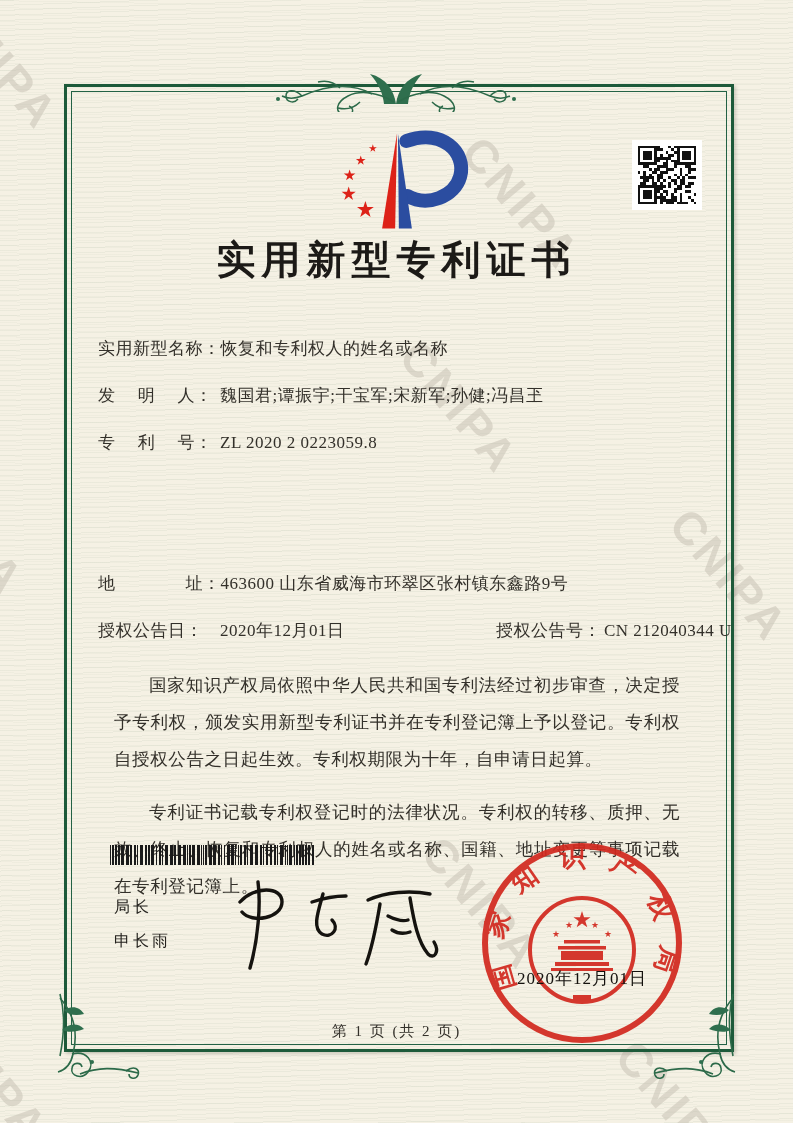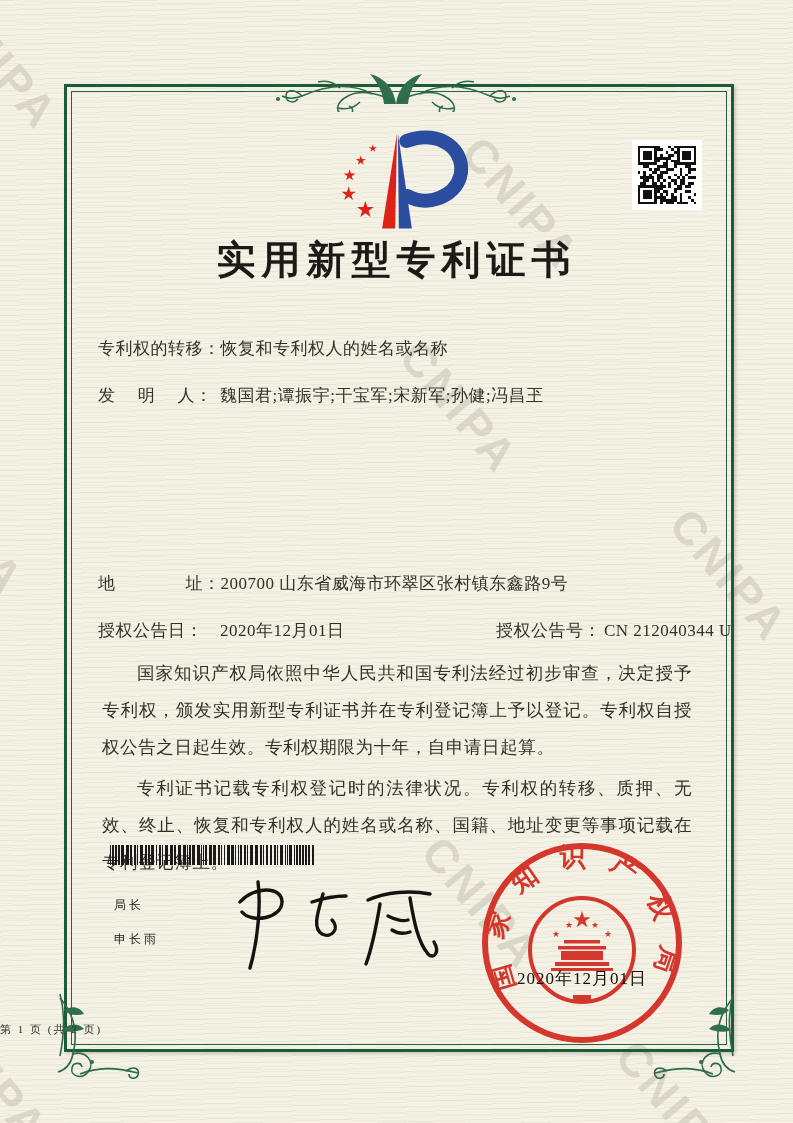--- a/index.html
+++ b/index.html
@@ -21,26 +21,26 @@
   .border-inner{position:absolute;inset:4px;border:1px solid #236245;}
   .cert-no{position:absolute;left:98px;top:133px;font-size:17px;letter-spacing:3px;color:#33302a;z-index:4;}
   .title{position:absolute;left:0;top:233px;width:100%;text-align:center;
       font-size:39px;font-weight:700;letter-spacing:6px;color:#1c1a17;z-index:4;}
   .frow{position:absolute;left:98px;font-size:17px;color:#33302a;z-index:4;white-space:nowrap;}
   .flabel{display:inline-block;min-width:122px;letter-spacing:.5px;}
   .fvalue{letter-spacing:.5px;}
   .grant2{position:absolute;left:398px;top:0;}
   .paras{position:absolute;left:98px;top:651px;width:598px;z-index:4;
       font-size:17.5px;line-height:37px;text-align:justify;color:#33302a;letter-spacing:.6px;}
-  .paras p{margin:4px;text-indent:2em;}
+  .paras p{margin:16px;text-indent:2em;}
   .officer{position:absolute;left:114px;z-index:4;
-      font-family:"Liberation Sans","DejaVu Sans",sans-serif;font-size:12px;
+      font-family:"Liberation Sans","DejaVu Sans",sans-serif;font-size:16px;
       letter-spacing:3px;color:#24221e;}
-  .pageinfo{position:absolute;left:0;top:1022px;width:100%;
-      font-size:11px;letter-spacing:2px;color:#33302a;z-index:4;}
+  .pageinfo{position:absolute;left:0;top:1022px;width:100%;text-align:center;
+      font-size:15px;letter-spacing:2px;color:#33302a;z-index:4;}
   .footnote{position:absolute;left:0;top:1063px;width:100%;text-align:center;
       font-size:16.5px;letter-spacing:4px;color:#33302a;z-index:4;}
   .sealdate{position:absolute;left:477px;top:967px;width:210px;text-align:center;
       font-size:17px;letter-spacing:1px;color:#14110d;z-index:6;}
   svg{display:block;}
 </style>
 </head>
 <body>
 
 <div class="page">
@@ -261,27 +261,30 @@
     <use href="#star-shape" transform="translate(59,20) scale(4.5)" fill="#dd2218"></use>
     <use href="#star-shape" transform="translate(46,33) scale(5.5)" fill="#dd2218"></use>
     <use href="#star-shape" transform="translate(34,49) scale(6.5)" fill="#dd2218"></use>
     <use href="#star-shape" transform="translate(33,69) scale(8)" fill="#dd2218"></use>
     <use href="#star-shape" transform="translate(51,86) scale(9.5)" fill="#dd2218"></use>
   </svg>
 
   <div class="title">实用新型专利证书</div>
 
   <div class="frow" style="top:337px">
-    <span class="flabel">专利权的转移：</span><span class="fvalue">恢复和专利权人的姓名或名称</span>
+    <span class="flabel">实用新型名称：</span><span class="fvalue">恢复和专利权人的姓名或名称</span>
   </div>
   <div class="frow" style="top:384px">
     <span class="flabel">发　 明　 人：</span><span class="fvalue">魏国君;谭振宇;干宝军;宋新军;孙健;冯昌玊</span>
   </div>
+  <div class="frow" style="top:431px">
+    <span class="flabel">专　 利　 号：</span><span class="fvalue">ZL 2020 2 0223059.8</span>
+  </div>
   <div class="frow" style="top:572px">
-    <span class="flabel">地　　　　址：</span><span class="fvalue">200700 山东省威海市环翠区张村镇东鑫路9号</span>
+    <span class="flabel">地　　　　址：</span><span class="fvalue">463600 山东省威海市环翠区张村镇东鑫路9号</span>
   </div>
   <div class="frow" style="top:619px;width:600px">
     <span class="flabel">授权公告日：</span><span class="fvalue">2020年12月01日</span>
     <span class="grant2">
       <span class="flabel" style="min-width:108px">授权公告号：</span><span class="fvalue">CN 212040344 U</span>
     </span>
   </div>
 
   <div class="paras">
     <p>国家知识产权局依照中华人民共和国专利法经过初步审查，决定授予专利权，颁发实用新型专利证书并在专利登记簿上予以登记。专利权自授权公告之日起生效。专利权期限为十年，自申请日起算。</p>

